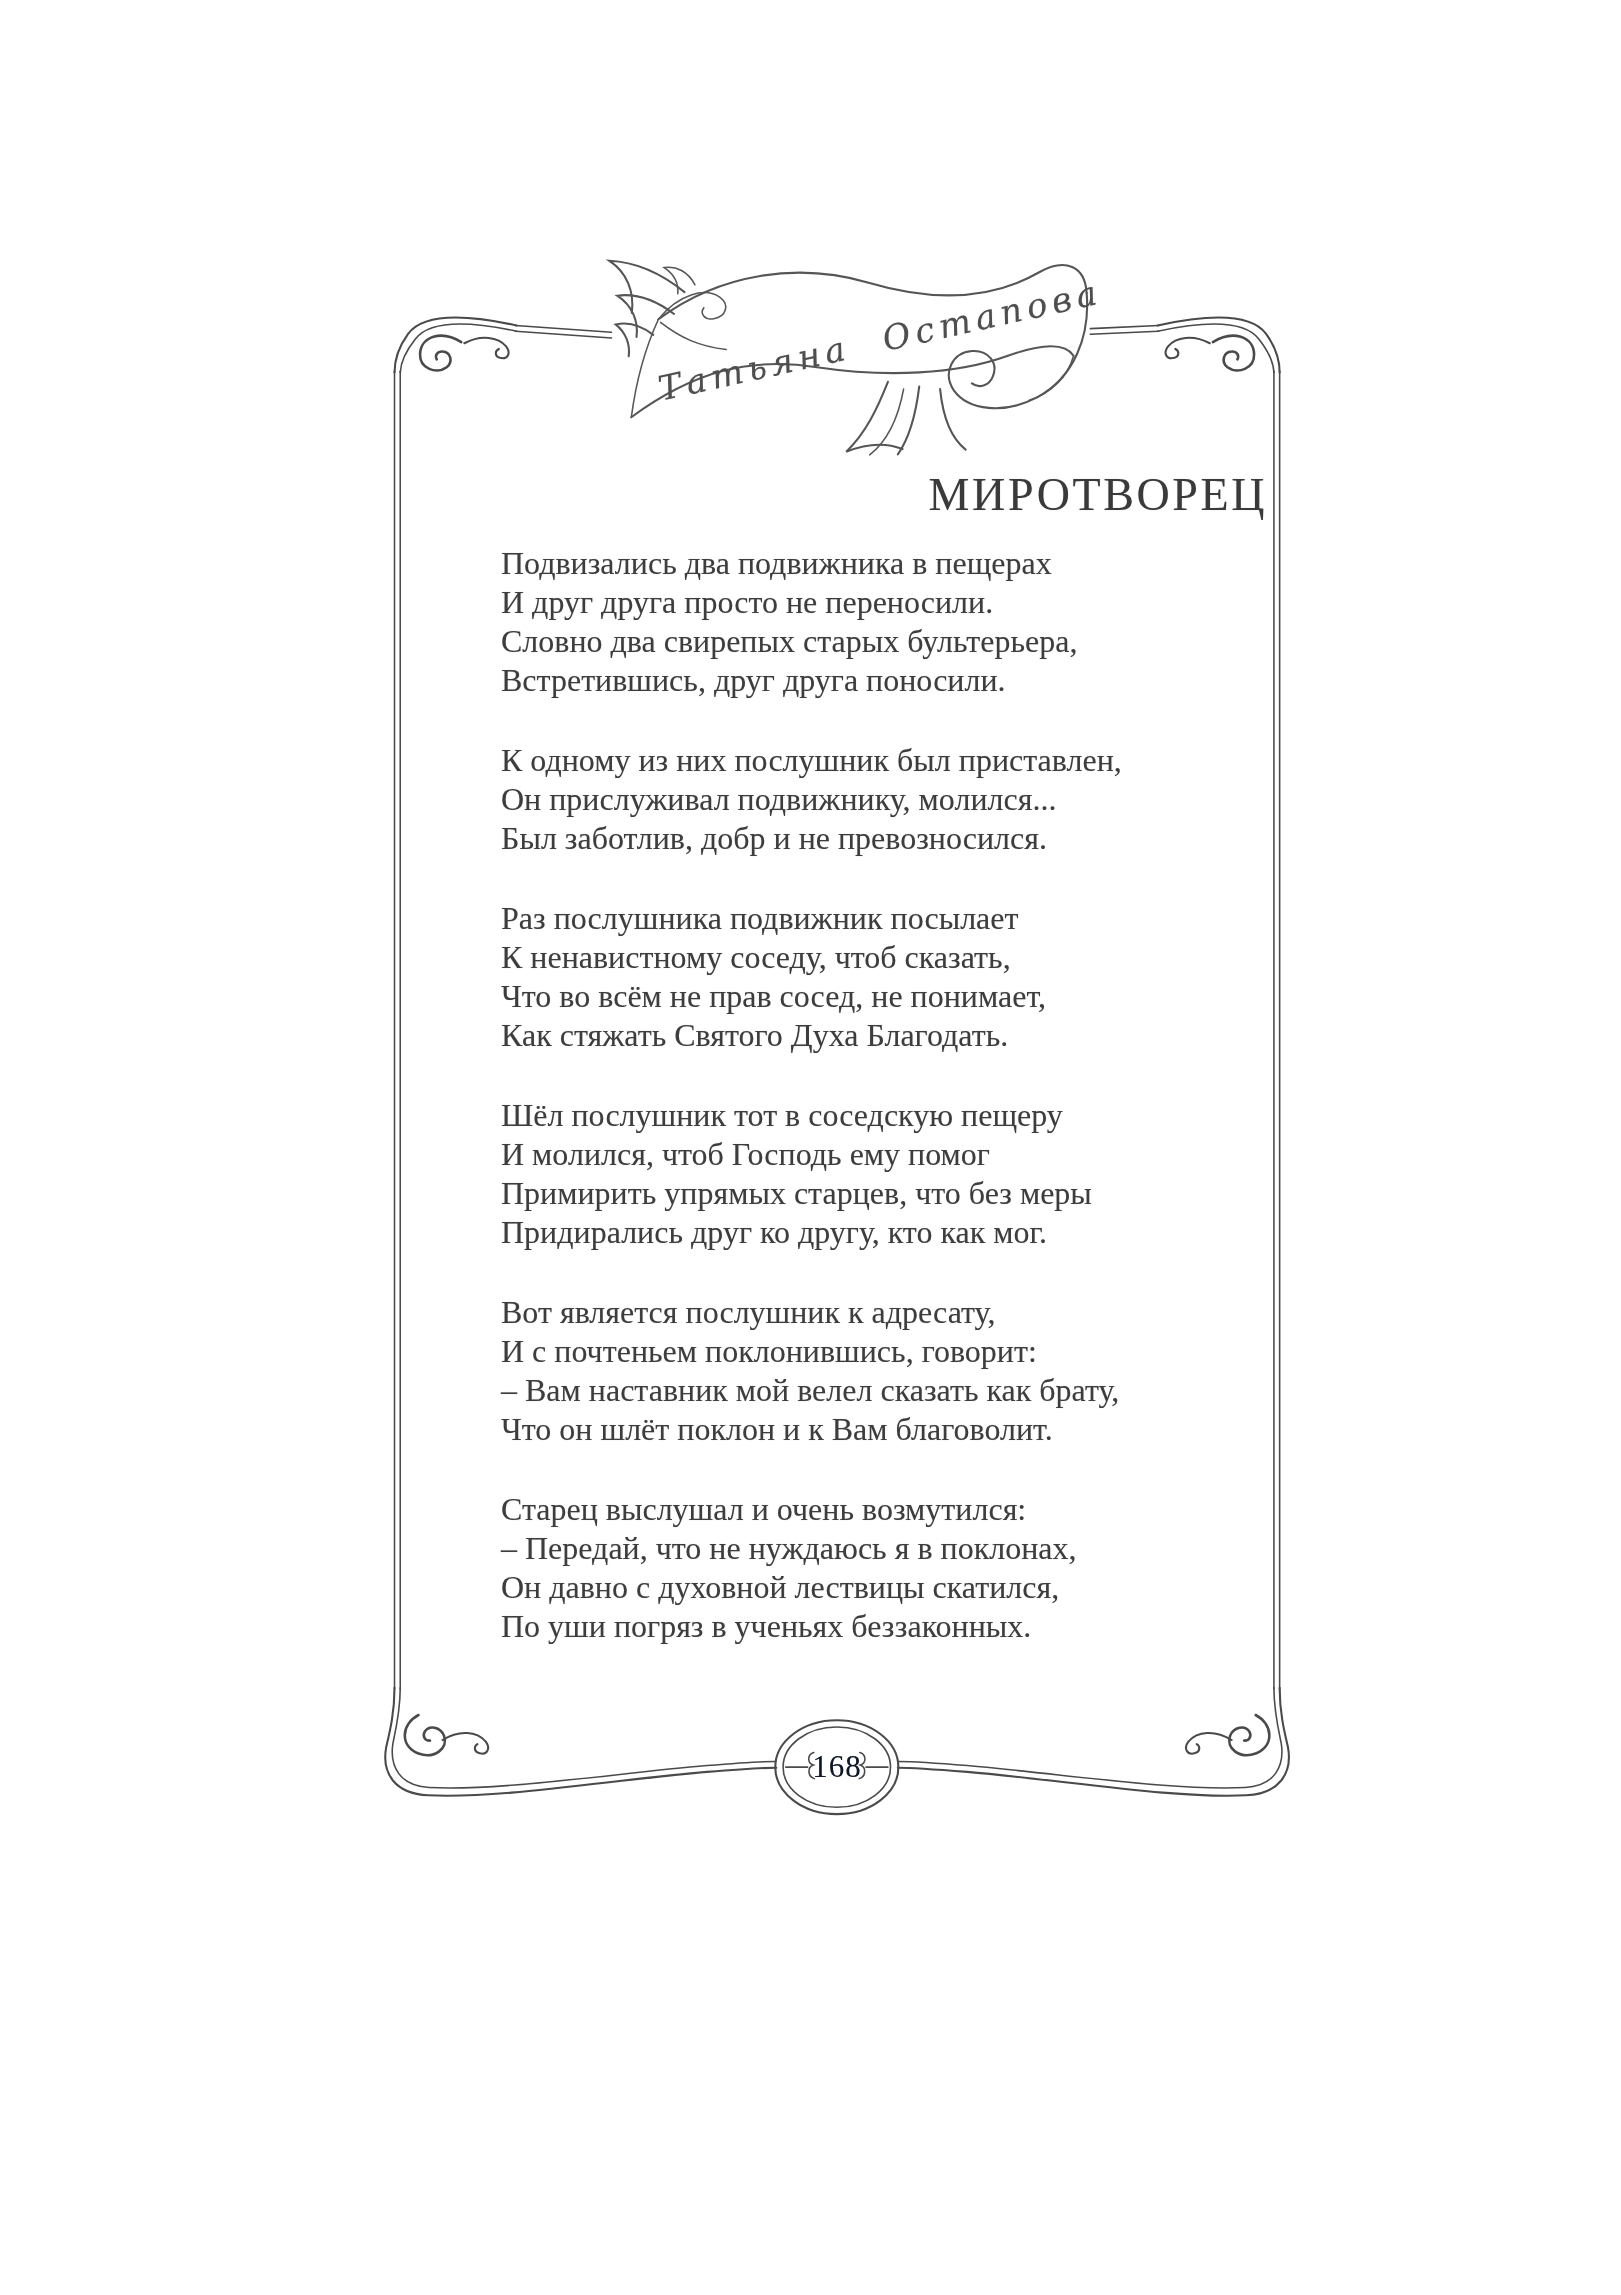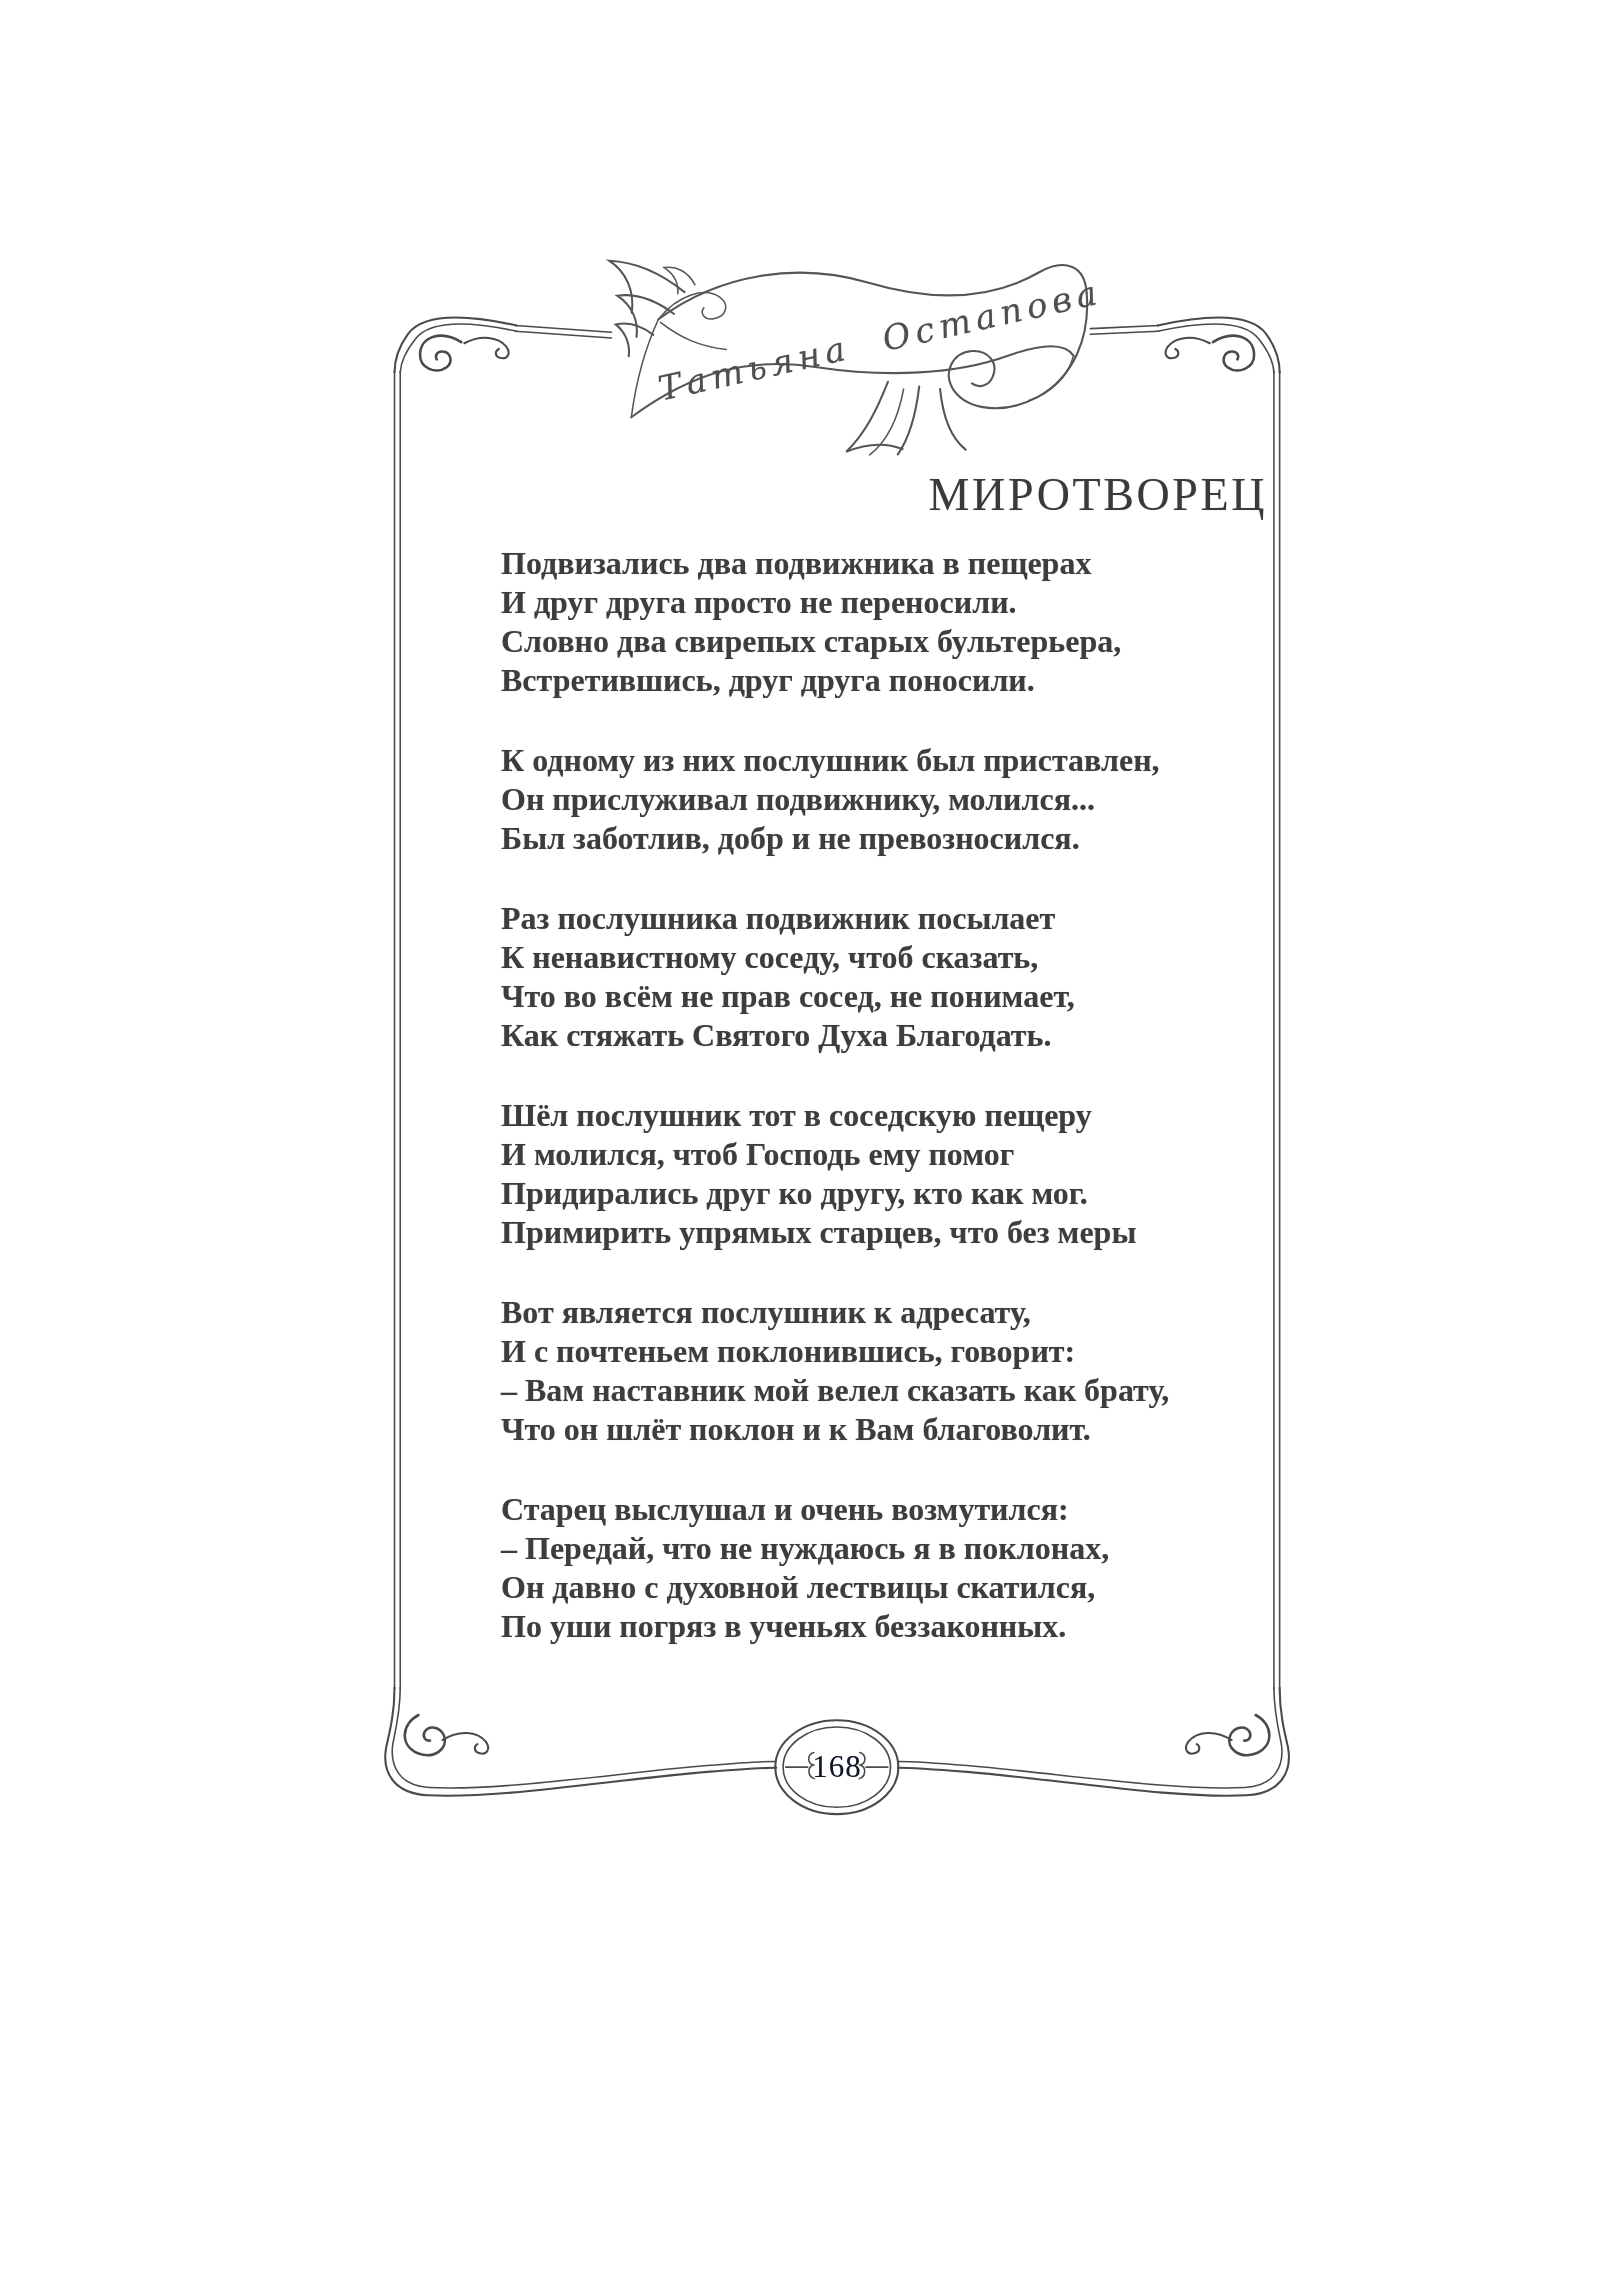--- a/index.html
+++ b/index.html
@@ -52,21 +52,21 @@
     left: 501px;
     top: 544px;
     width: 783px;
     font-size: 32px;
     line-height: 39px;
     color: #3d3d3d;
     text-shadow: 0 0 1px rgba(60,60,60,0.3);
   }
   .stanza { margin: 0 0 41px 0; }
   .stanza:last-child { margin-bottom: 11px; }
-  .line { white-space: nowrap; font-weight: bold; }
+  .line { white-space: nowrap; }
   .page-number {
     position: absolute;
     left: 837px;
     top: 1768px;
     transform: translate(-50%, -54%);
     font-size: 31px;
     color: #0f172a;
     letter-spacing: 1px;
     text-shadow: 0 0 0.5px rgba(60,60,60,0.4);
   }
@@ -163,22 +163,22 @@
     </div>
     <div class="stanza">
       <div class="line">Раз послушника подвижник посылает</div>
       <div class="line">К ненавистному соседу, чтоб сказать,</div>
       <div class="line">Что во всём не прав сосед, не понимает,</div>
       <div class="line">Как стяжать Святого Духа Благодать.</div>
     </div>
     <div class="stanza">
       <div class="line">Шёл послушник тот в соседскую пещеру</div>
       <div class="line">И молился, чтоб Господь ему помог</div>
+      <div class="line">Примирить упрямых старцев, что без меры</div>
       <div class="line">Придирались друг ко другу, кто как мог.</div>
-      <div class="line">Примирить упрямых старцев, что без меры</div>
     </div>
     <div class="stanza">
       <div class="line">Вот является послушник к адресату,</div>
       <div class="line">И с почтеньем поклонившись, говорит:</div>
       <div class="line">– Вам наставник мой велел сказать как брату,</div>
       <div class="line">Что он шлёт поклон и к Вам благоволит.</div>
     </div>
     <div class="stanza">
       <div class="line">Старец выслушал и очень возмутился:</div>
       <div class="line">– Передай, что не нуждаюсь я в поклонах,</div>

